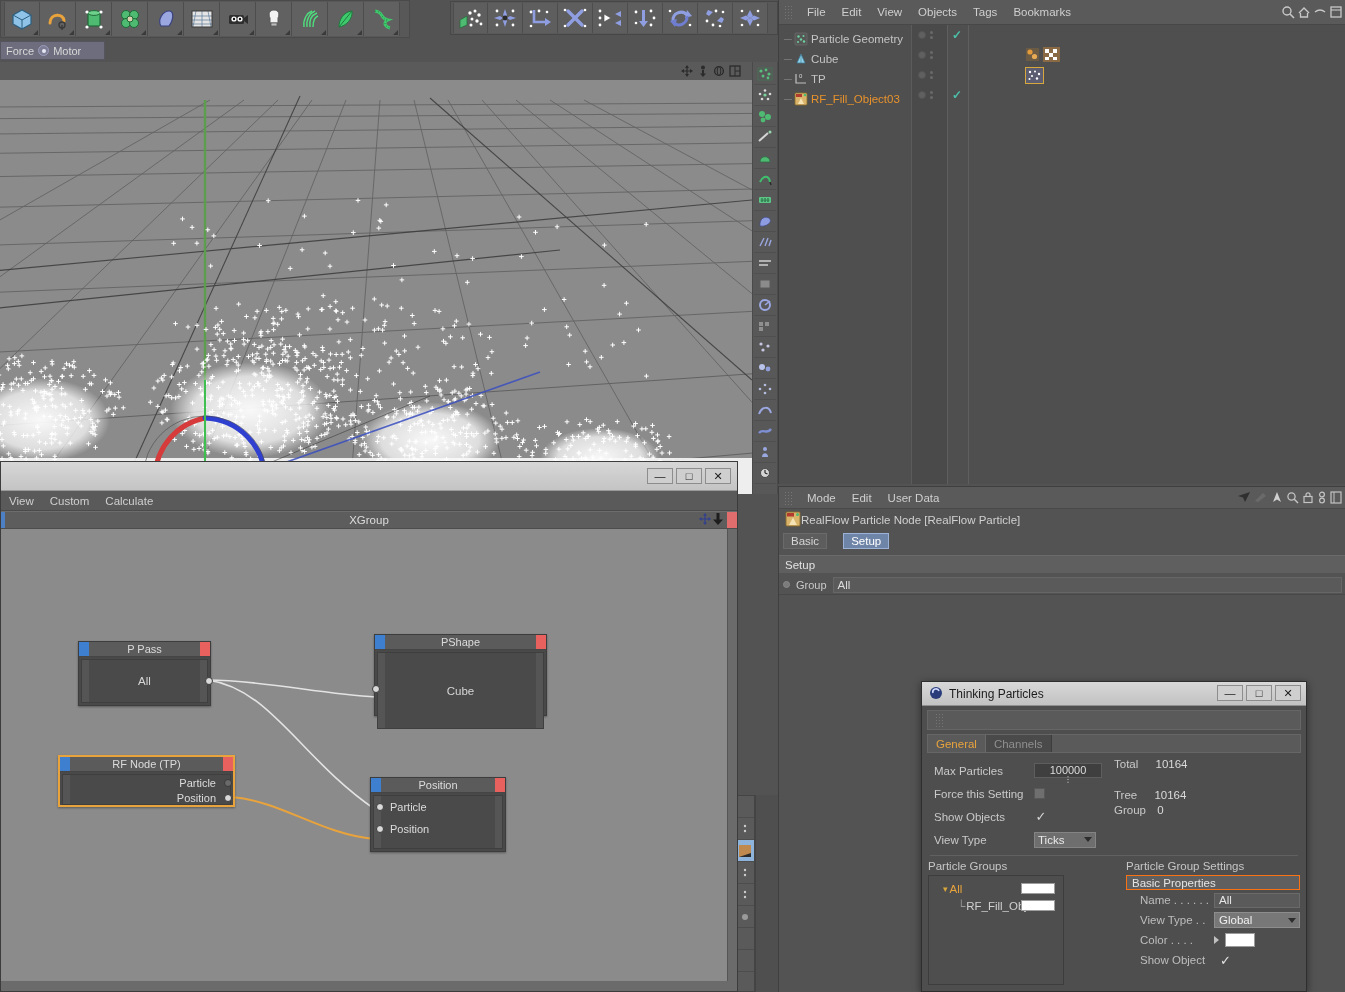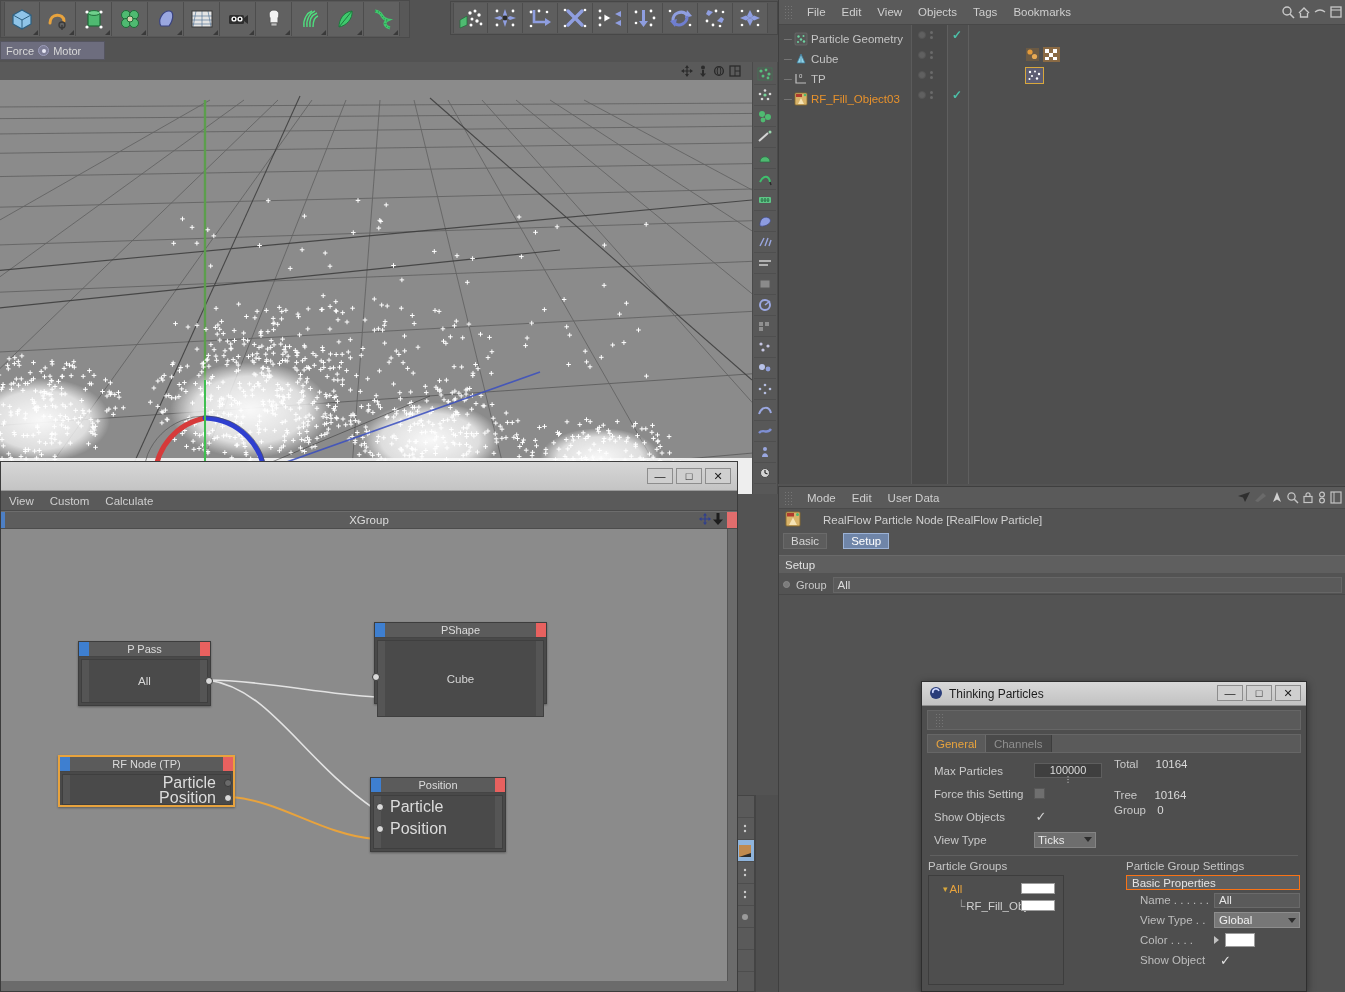--- a/index.html
+++ b/index.html
@@ -191,21 +191,21 @@
     border-top: 1px solid #3f3f3f;
   }
   #attr-menubar {
     height: 22px; background: #5a5a5a;
     display: flex; align-items: center; position: relative;
     border-bottom: 1px solid #4a4a4a;
   }
   #attr-menu-right { position: absolute; right: 3px; top: 0; height: 22px;
                      display: flex; align-items: center; gap: 3px; }
   #attr-objline {
-    height: 22px; display: flex; align-items: center; gap: 22px;
+    height: 22px; display: flex; align-items: center; gap: 0;
     padding-left: 6px; font-size: 11.5px; color: #d0d0d0;
   }
   #attr-tabs {
     height: 20px; display: flex; align-items: center; gap: 16px;
     padding-left: 4px;
   }
   .attr-tab {
     padding: 1px 7px; font-size: 11.5px; color: #d6d6d6;
     background: #5d5d5d; border: 1px solid #6a6a6a;
   }
@@ -303,21 +303,21 @@
     background: #4a4a4a;
     margin: 2px;
     border: 1px solid #3f3f3f;
   }
   .xnode-center {
     display: flex; align-items: center; justify-content: center;
     font-size: 11.5px; color: #d6d6d6; height: 100%;
   }
   .port-row {
     height: 18px; display: flex; align-items: center;
-    font-size: 16px; color: #dcdcdc;
+    font-size: 11px; color: #dcdcdc;
     position: relative;
   }
   .port-row.out { justify-content: flex-end; padding-right: 14px; }
   .port-row.in { justify-content: flex-start; padding-left: 16px; }
   .port {
     position: absolute; width: 8px; height: 8px; border-radius: 50%;
     background: #d9d9d9; border: 1px solid #3a3a3a;
   }
   .port.right { right: -6px; }
   .port.left { left: -6px; }
@@ -2327,21 +2327,21 @@
           <span class="pin-r"></span>
         </div>
         <div class="xnode-body" style="height:44px;">
           <span class="xgutter-l"></span>
           <span class="xgutter-r"></span>
           <div class="xnode-center">All</div>
           <span class="port right" style="top:17px;"></span>
         </div>
       </div>
 
-      <div class="xnode" style="left:373px; top:93px; width:173px; height:82px;">
+      <div class="xnode" style="left:373px; top:105px; width:173px; height:82px;">
         <div class="xnode-hdr">
           <span class="pin-l"></span>
           <span>PShape</span>
           <span class="pin-r"></span>
         </div>
         <div class="xnode-body" style="height:77px;">
           <span class="xgutter-l"></span>
           <span class="xgutter-r"></span>
           <div class="xnode-center">Cube</div>
           <span class="port left" style="top:32px;"></span>

